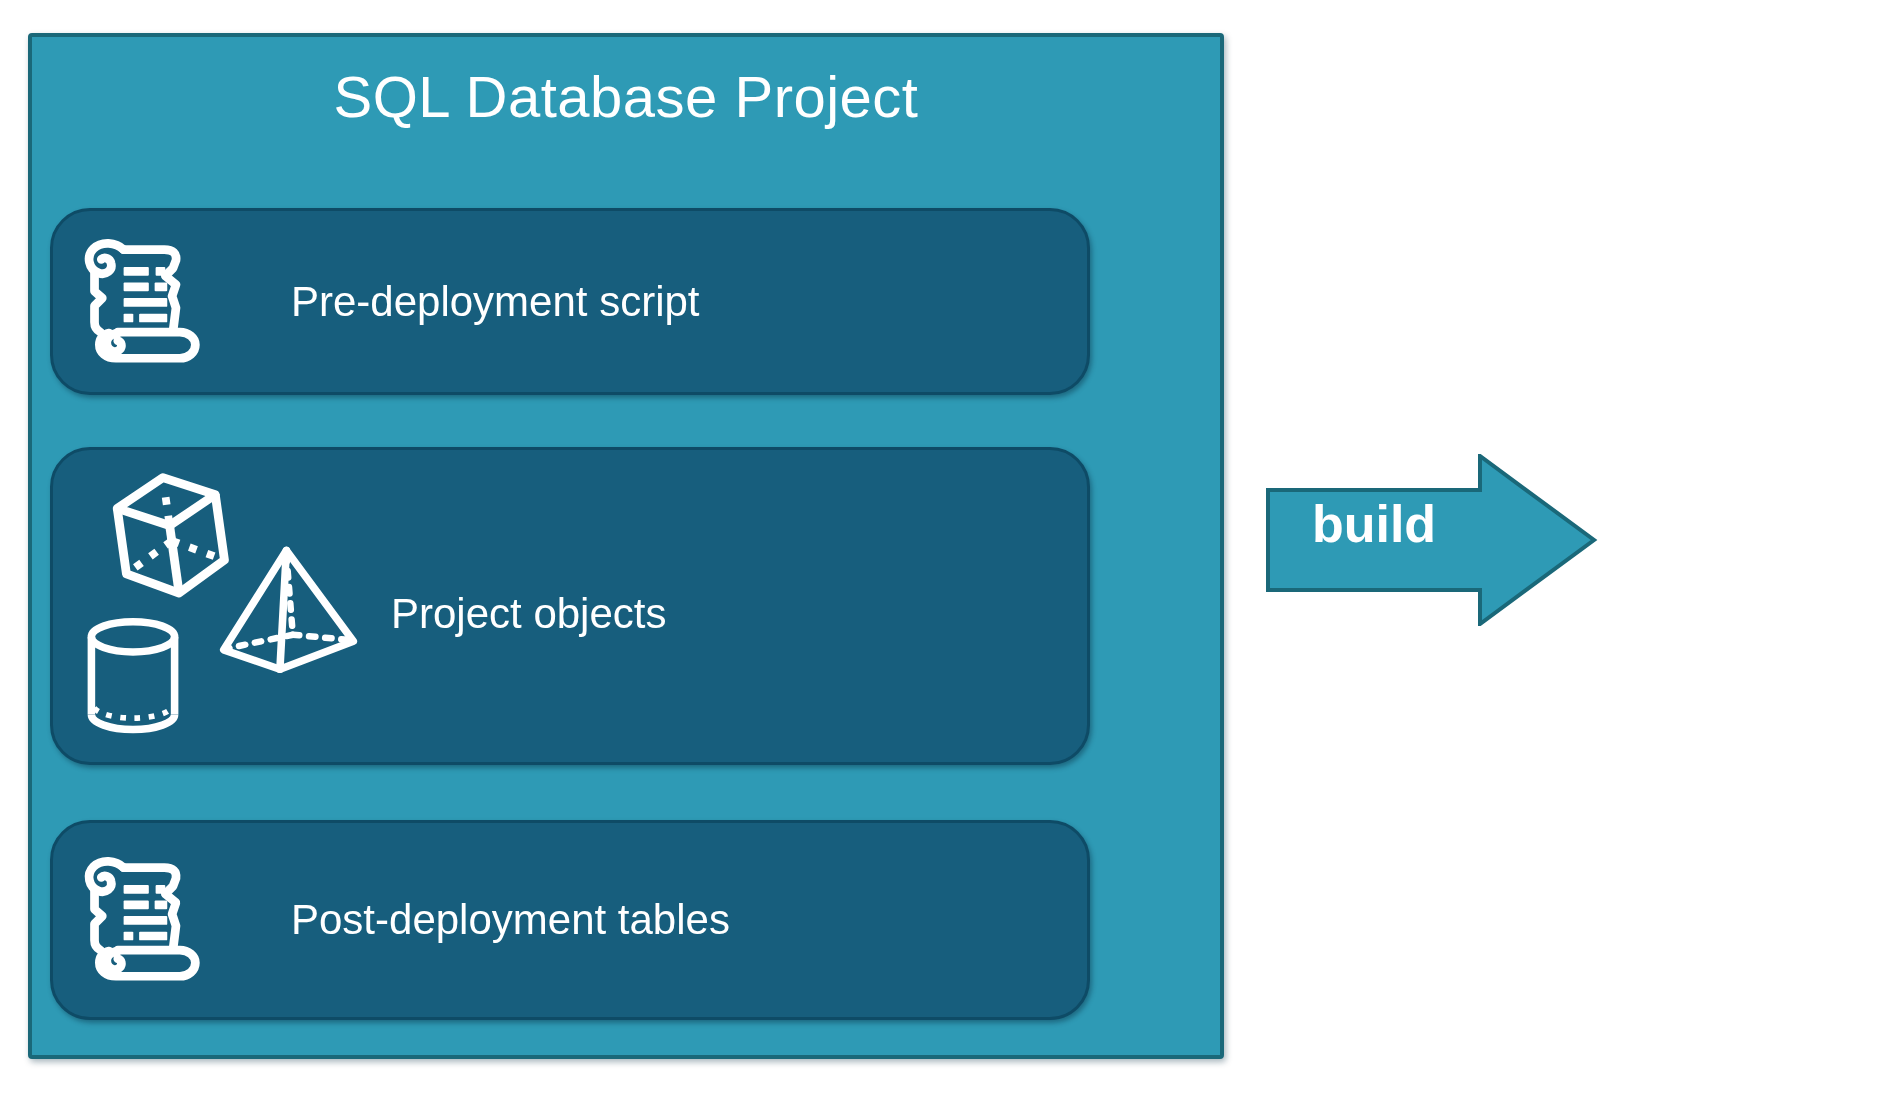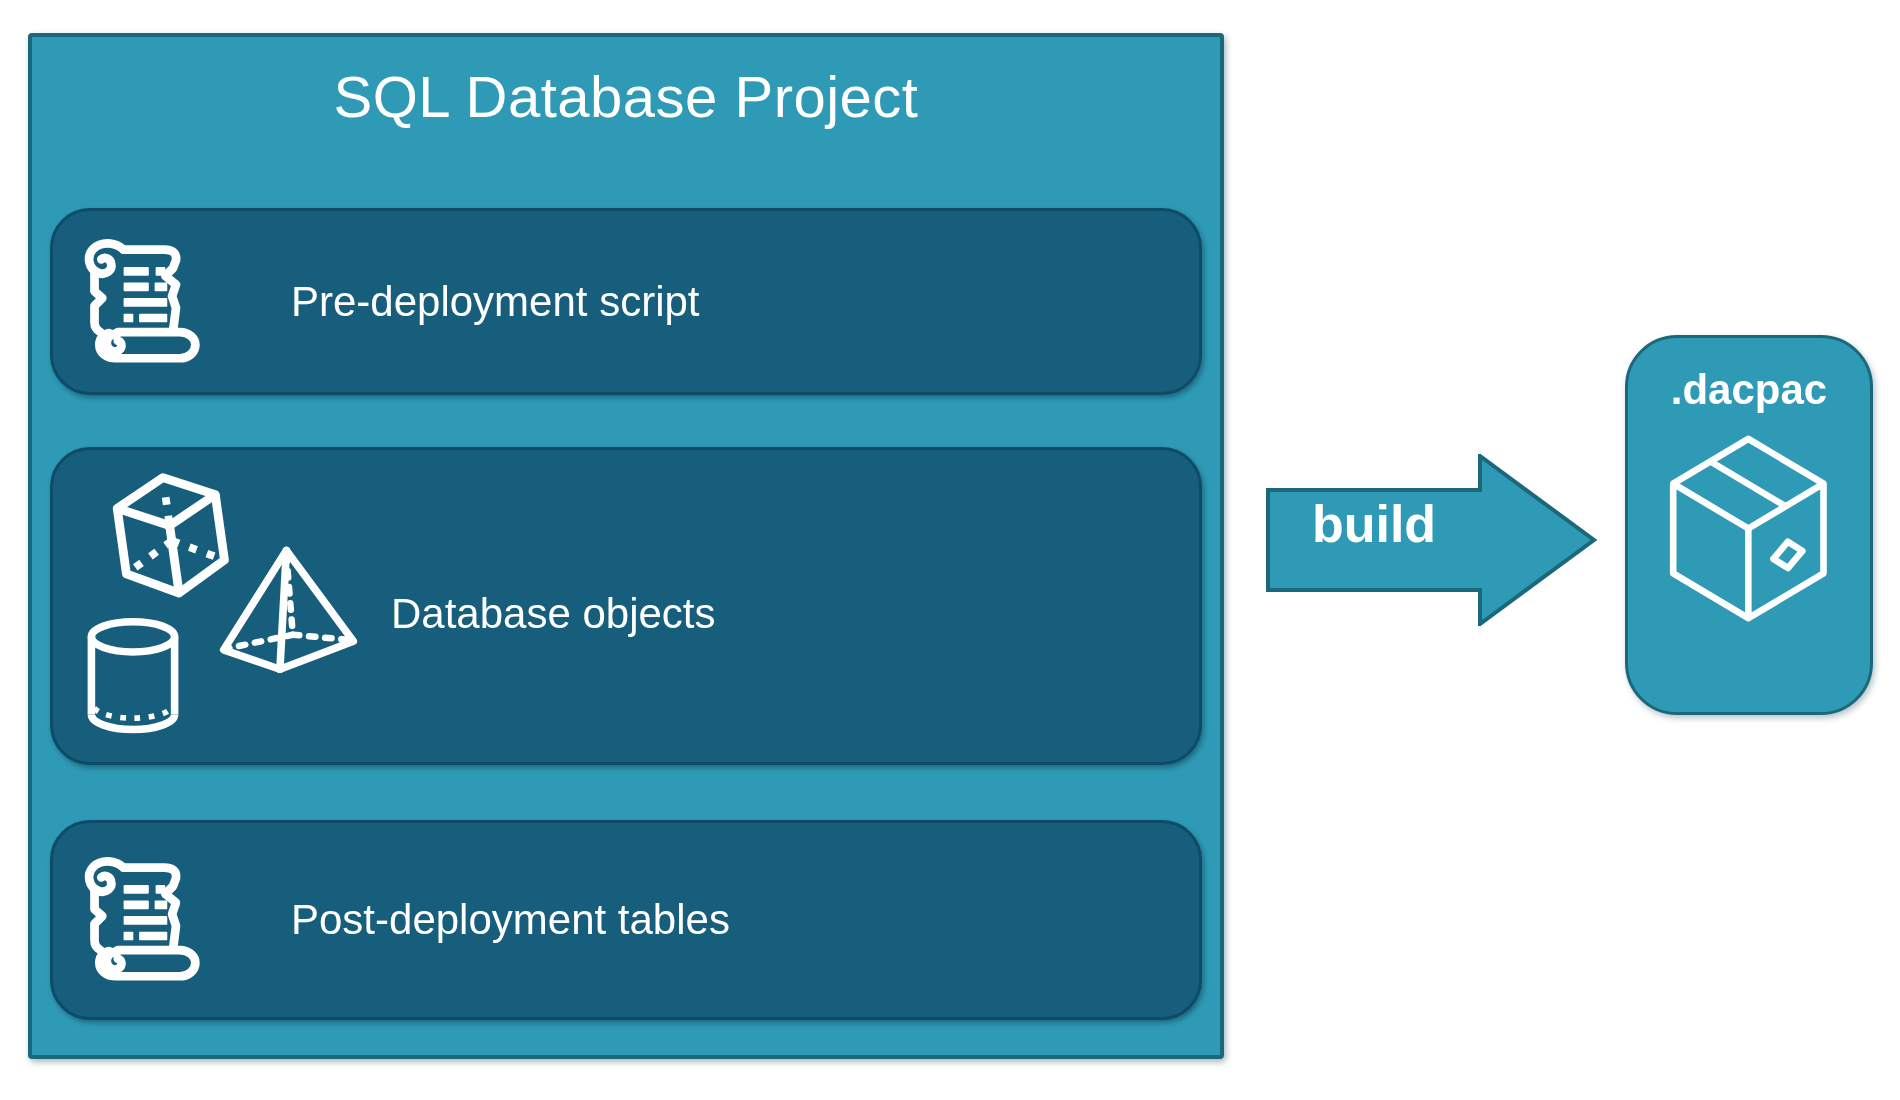--- a/index.html
+++ b/index.html
@@ -26,21 +26,21 @@
     box-shadow:2px 3px 6px rgba(10,50,70,.35);
     box-sizing:border-box;
   }
   .outer-title{
     position:absolute;left:0;right:0;top:26px;
     text-align:center;font-size:58px;font-weight:400;letter-spacing:.5px;
     color:var(--text-white);white-space:nowrap;
   }
   
   .panel{
-    position:absolute;left:18px;width:1152px;
+    position:absolute;left:18px;width:1040px;
     background:var(--dark-panel);
     border:3px solid var(--dark-panel-border);
     border-radius:40px;
     box-shadow:2px 3px 5px rgba(5,35,55,.4);
     box-sizing:border-box;
     display:flex;align-items:center;
   }
   .panel-pre{top:171px;height:187px;}
   .panel-objects{top:410px;height:318px;display:block;}
   .panel-post{top:783px;height:200px;}
@@ -147,21 +147,21 @@
           <g fill="none" stroke="#fff" stroke-width="8">
             <ellipse cx="55" cy="24" rx="44" ry="16"></ellipse>
             <path d="M11 24 L11 106"></path>
             <path d="M99 24 L99 106"></path>
             <path d="M11 106 A44 16 0 0 0 99 106"></path>
             <path d="M14 99 A42 14 0 0 0 96 99" stroke-dasharray="6 9" stroke-width="6"></path>
           </g>
         </svg>
       </span>
       <div class="objects-text">
-        <span>Database objects</span>
+        <span>Project objects</span>
       </div>
     </div>
 
     <div class="panel panel-post">
       <span class="scroll-wrap">
         <svg class="icon-svg" viewBox="0 0 132 132" aria-hidden="true">
           <g fill="none" stroke="#fff" stroke-width="9" stroke-linecap="round" stroke-linejoin="round">
             <path d="M46 12 C38 4 23 3 15 11 C7 19 10 32 20 36 C28 39 35 33 33 26 C32 21 26 19 23 22"></path>
             <path d="M46 12 L88 12 C97 12 101 16 100 23 L97 31 L89 39 L100 48 L96 60 L100 72 L97 96"></path>
             <path d="M16 36 L16 55 L24 62 L16 70 L16 87 C16 92 18 95 22 97"></path>
@@ -183,28 +183,14 @@
     </div>
   </div>
 
   <div class="arrow-wrap">
     <svg class="icon-svg" viewBox="0 0 332 172" aria-hidden="true">
       <polygon points="2,36 214,36 214,2 328,86 214,170 214,136 2,136" fill="var(--teal)" stroke="var(--teal-border)" stroke-width="4" stroke-linejoin="miter"></polygon>
     </svg>
   </div>
   <div class="arrow-label">build</div>
 
-  <div class="dacpac-box">
-    <div class="dacpac-label">.dacpac</div>
-    <span class="package-wrap">
-      <svg class="icon-svg" viewBox="0 0 135 155" aria-hidden="true">
-        <g fill="none" stroke="#fff" stroke-width="5" stroke-linejoin="round">
-          <path d="M67 8 L124 42 L124 110 L67 144 L10 110 L10 42 Z"></path>
-          <path d="M10 42 L67 76 L124 42"></path>
-          <path d="M67 76 L67 144"></path>
-          <path d="M38 25 L95 59"></path>
-          <path d="M97 86 L108 93 L97 106 L86 99 Z" stroke-width="5"></path>
-        </g>
-      </svg>
-    </span>
-  </div>
 
 </div>
 
 </body></html>

